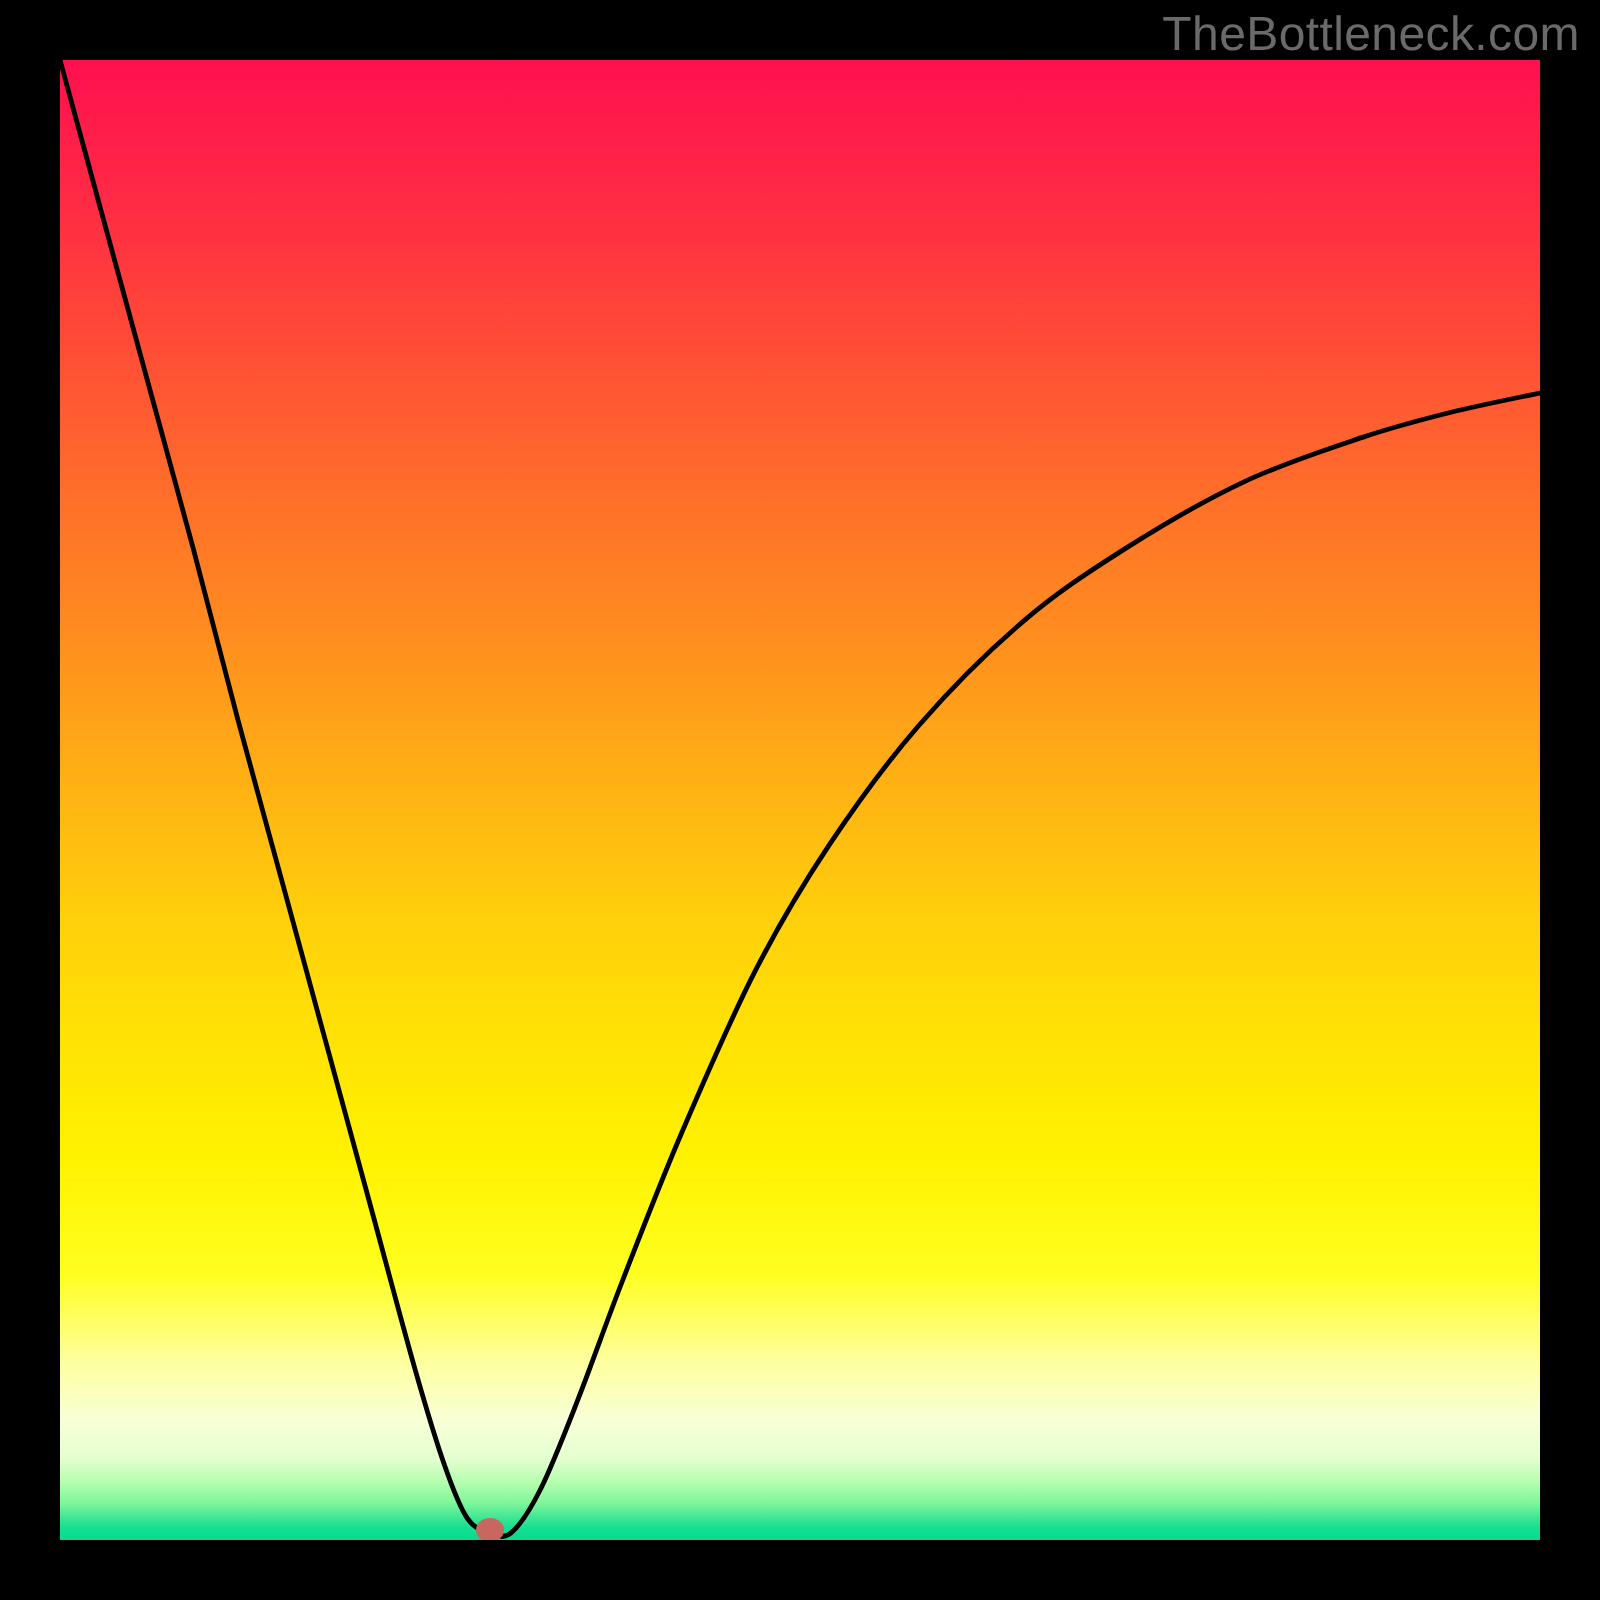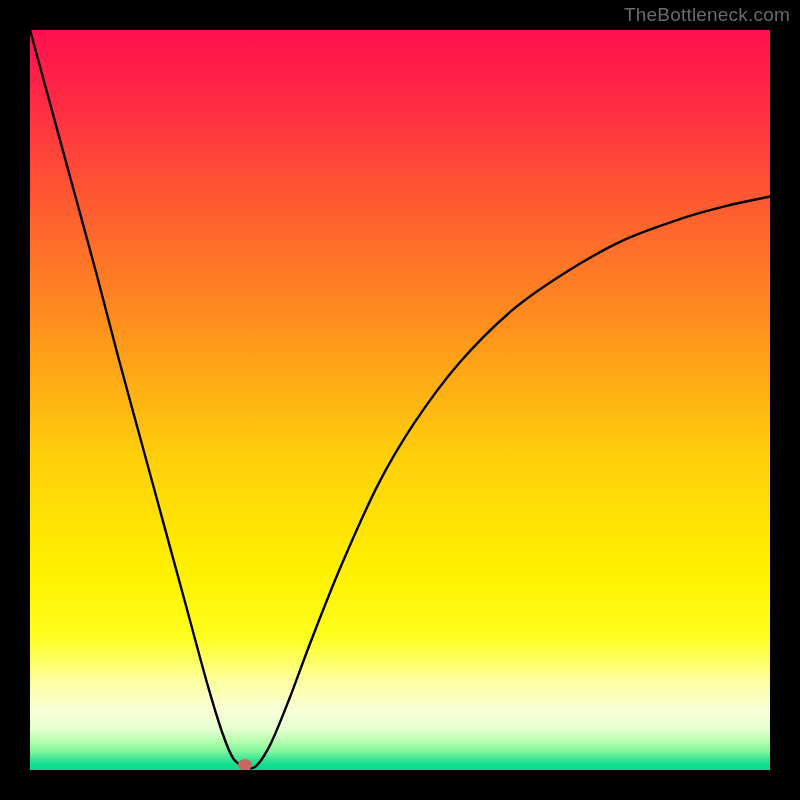--- a/index.html
+++ b/index.html
@@ -59,21 +59,21 @@
     position: absolute;
     inset: 0;
     width: 740px;
     height: 740px;
   }
   .attribution {
     position: absolute;
     top: 4px;
     right: 10px;
     color: #6a6a6a;
-    font-size: 19px;
+    font-size: 24px;
     letter-spacing: 0.2px;
     font-weight: 400;
   }
   .marker {
     position: absolute;
     width: 14px;
     height: 12px;
     background: #c76760;
     border-radius: 50%;
     transform: translate(-50%, -50%);

